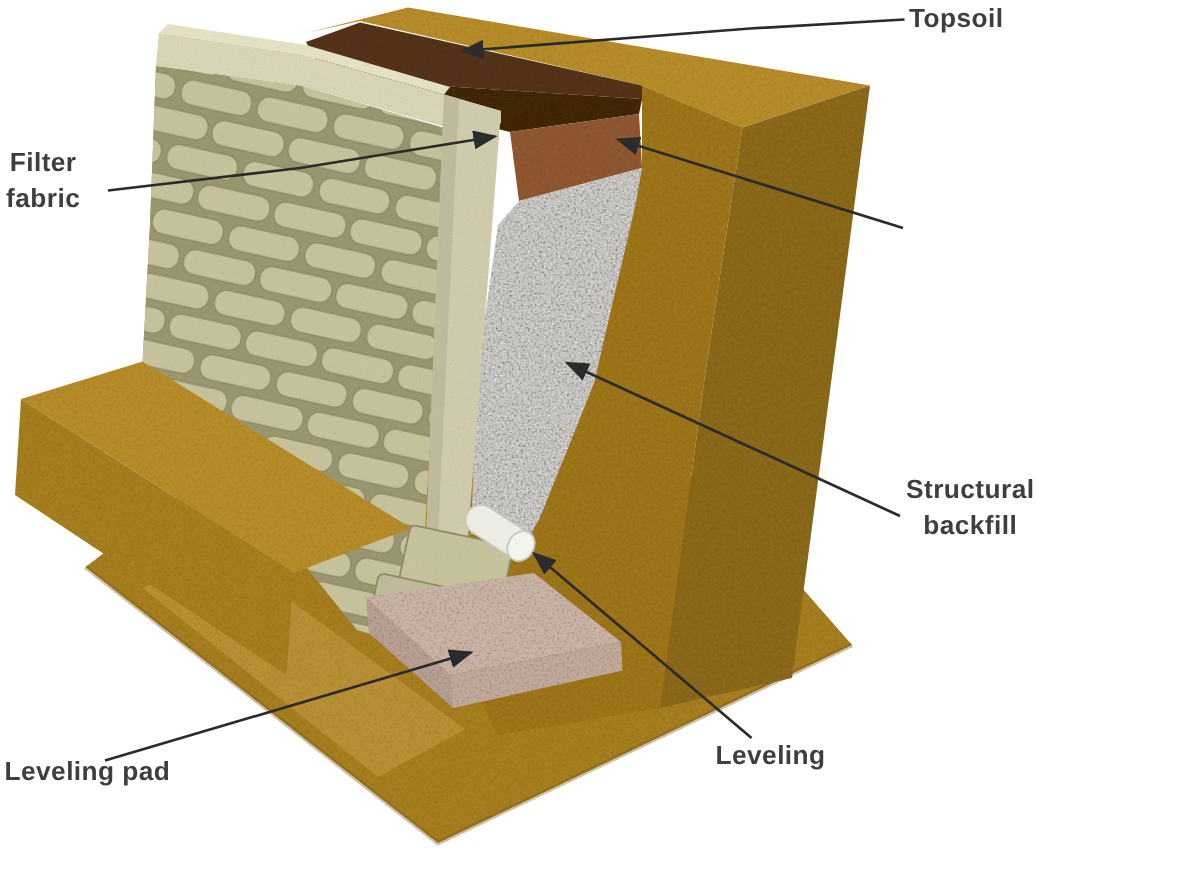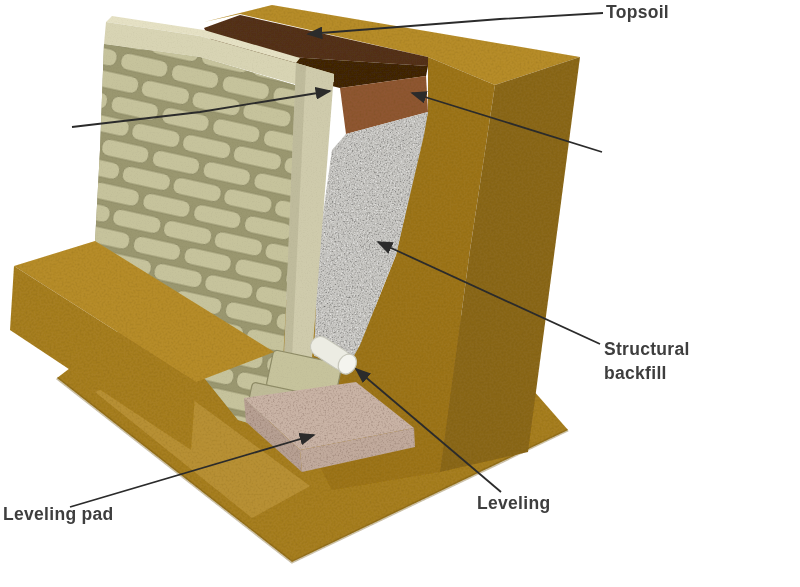--- a/index.html
+++ b/index.html
@@ -10,21 +10,21 @@
     --wall-gap:#9a9770; --wall-block:#c6c39c; --wall-block-shadow:#8e8b66;
     --cap:#d8d4b4; --cap-top:#e5e1c4; --wall-side:#cfcbac; --wall-side-shade:#b8b496;
     --pad:#c9b3a5; --pad-front:#b7a093; --pad-right:#c1aa9c;
     --pipe:#ecece3; --pipe-end:#f4f4ee; --pipe-shade:#c8c8bc;
   }
   html,body{margin:0;padding:0;background:#fff;}
   .stage{position:relative;width:800px;height:587px;background:var(--bg);overflow:hidden;
          font-family:"Liberation Sans", sans-serif;}
   .stage svg{position:absolute;left:0;top:0;}
   .label{position:absolute;color:var(--text);font-size:17.5px;font-weight:600;
-         letter-spacing:.3px;line-height:24px;white-space:pre-line;}
+         letter-spacing:.3px;line-height:24px;white-space:pre-line;text-align:center;}
   
   .ground{fill:var(--gold-mid);}
   .band{fill:#ffda7e;}
   .mass-top{fill:var(--gold-top);}
   .mass-cut{fill:var(--gold-cut);}
   .mass-right{fill:var(--gold-dark);}
   .edge-line{stroke:var(--gold-edge);stroke-width:3;opacity:.35;fill:none;}
   .topsoil-top{fill:var(--topsoil-top);}
   .topsoil-side{fill:var(--topsoil-side);}
   .lowperm{fill:var(--lowperm);}
@@ -183,18 +183,20 @@
     <path class="leader" marker-end="url(#ah)" d="M603,13 L500,19 L308,34"></path>
     <path class="leader" marker-end="url(#ah)" d="M602,152 L412,93"></path>
     <path class="leader" marker-end="url(#ah)" d="M72,127 L200,112 L330,91"></path>
     <path class="leader" marker-end="url(#ah)" d="M600,344 L378,242"></path>
     <path class="leader" marker-end="url(#ah)" d="M501,492 L356,369"></path>
     <path class="leader" marker-end="url(#ah)" d="M70,507 L314,435"></path>
   </g>
 </svg>
 
 <div class="label" style="left:606px;top:0px;">Topsoil</div>
-<div class="label" style="left:604px;top:314px;margin-top:23px;">Structural
+<div class="label" style="left:4px;top:96px;">Filter
+fabric</div>
+<div class="label" style="left:604px;top:314px;">Structural
 backfill</div>
 <div class="label" style="left:477px;top:491px;">Leveling</div>
 <div class="label" style="left:3px;top:502px;">Leveling pad</div>
 
 </div>
 
 </body></html>

